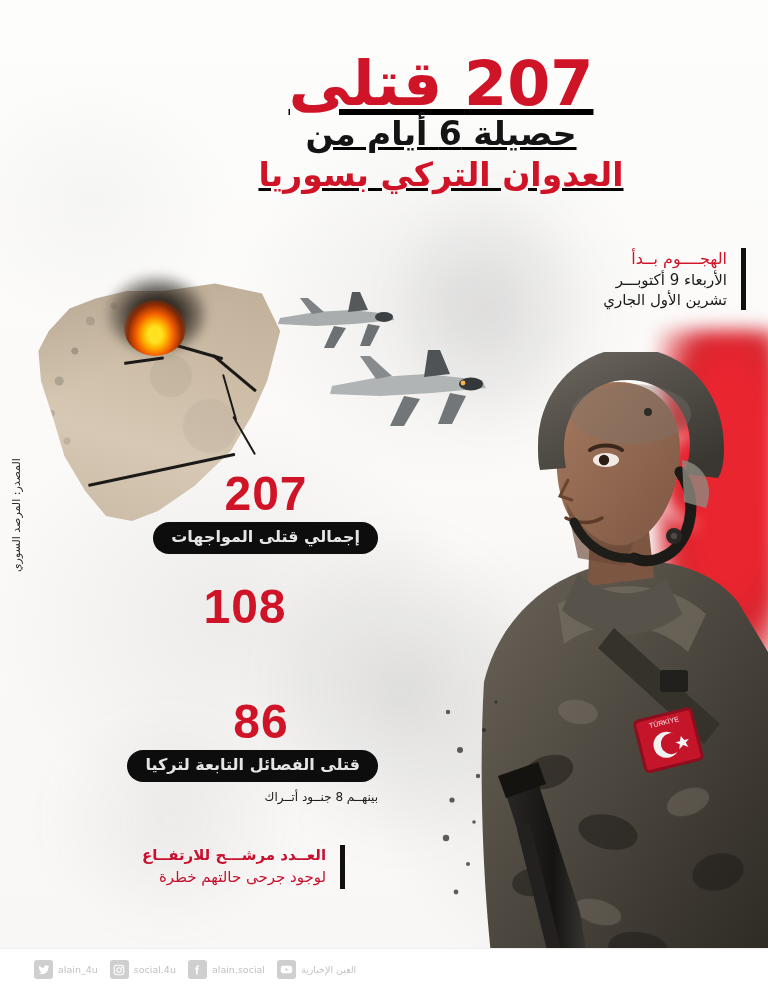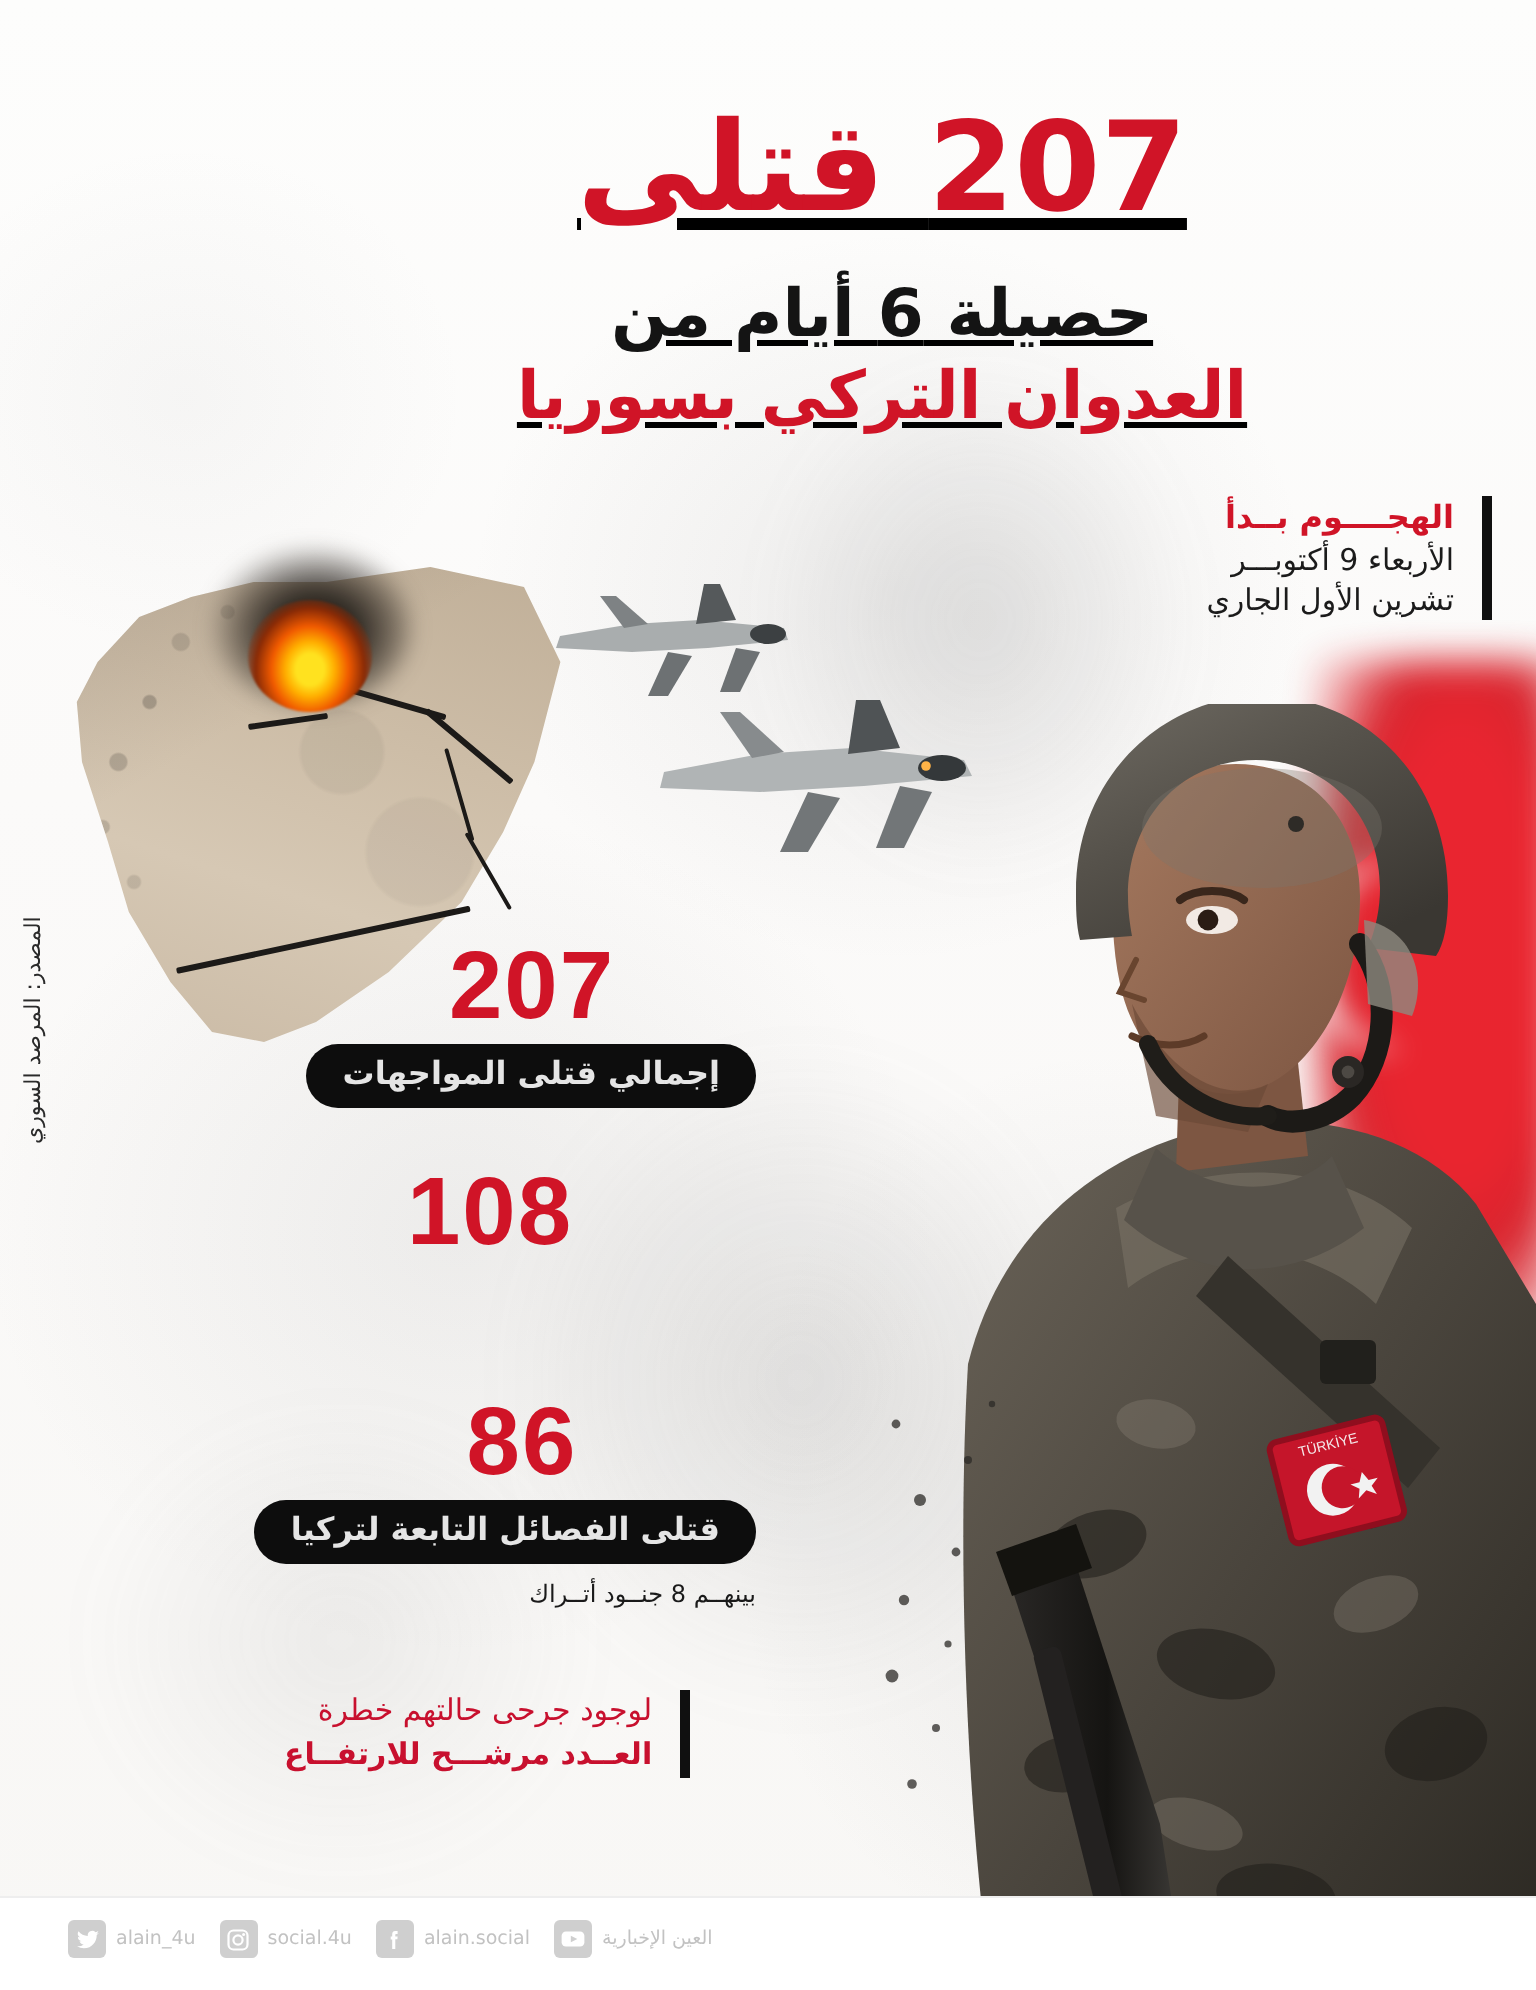--- a/index.html
+++ b/index.html
@@ -32,36 +32,36 @@
     line-height:1;
     text-decoration:underline;
   }
   .hl1{
     font-size:62px;font-weight:bold;color:#d01427;
     letter-spacing:-1px;line-height:1.02;
     white-space:nowrap;
   }
   .hl2{
     font-size:33px;font-weight:bold;color:#141414;
-    margin-top:23px;line-height:1.15;white-space:nowrap;
+    margin-top:0;line-height:1.15;white-space:nowrap;
   }
   .hl3{
     font-size:33px;font-weight:bold;color:#d01427;
     margin-top:3px;line-height:1.15;white-space:nowrap;
   }
 
   
   .attack-box{
     position:absolute;top:248px;right:22px;
     text-align:right;
     padding-right:14px;
     border-right:5px solid #101010;
     line-height:1.35;
   }
-  .attack-title{font-size:16px;font-weight:bold;color:#d01427;letter-spacing:1px;white-space:nowrap;}
+  .attack-title{font-size:16px;font-weight:normal;color:#d01427;letter-spacing:1px;white-space:nowrap;}
   .attack-line{font-size:15px;color:#1b1b1b;white-space:nowrap;}
 
   
   .map-wrap{position:absolute;left:28px;top:276px;width:260px;height:250px;}
   .map-shape{
     position:absolute;inset:0;
     background:
       linear-gradient(150deg, rgba(120,110,100,.25) 0%, rgba(0,0,0,0) 35%),
       linear-gradient(18deg,#c9b9a4 0%,#d6c8b4 35%,#cdbda7 62%,#bfae97 100%);
     clip-path:polygon(8% 22%, 16% 13%, 26% 9%, 38% 6%, 52% 6%, 72% 3%, 90% 7%, 97% 22%,
@@ -370,22 +370,22 @@
     <div class="stat-num">108</div>
   </div>
 
   <div class="stat" style="left:144px;top:698px;width:234px;">
     <div class="stat-num">86</div>
     <span class="pill">قتلى الفصائل التابعة لتركيا</span>
     <span class="sub-note">بينهــم 8 جنــود أتــراك</span>
   </div>
 
   <div class="note">
+    <div class="note-line">العــدد مرشـــح للارتفــاع</div>
     <div class="note-line second">لوجود جرحى حالتهم خطرة</div>
-    <div class="note-line">العــدد مرشـــح للارتفــاع</div>
   </div>
 
   <div class="source">المصدر: المرصد السوري</div>
 
   <div class="footer">
     <div class="socials">
 
       <div class="social">
         <span class="si">
           <svg width="12" height="12" viewBox="0 0 24 24">

